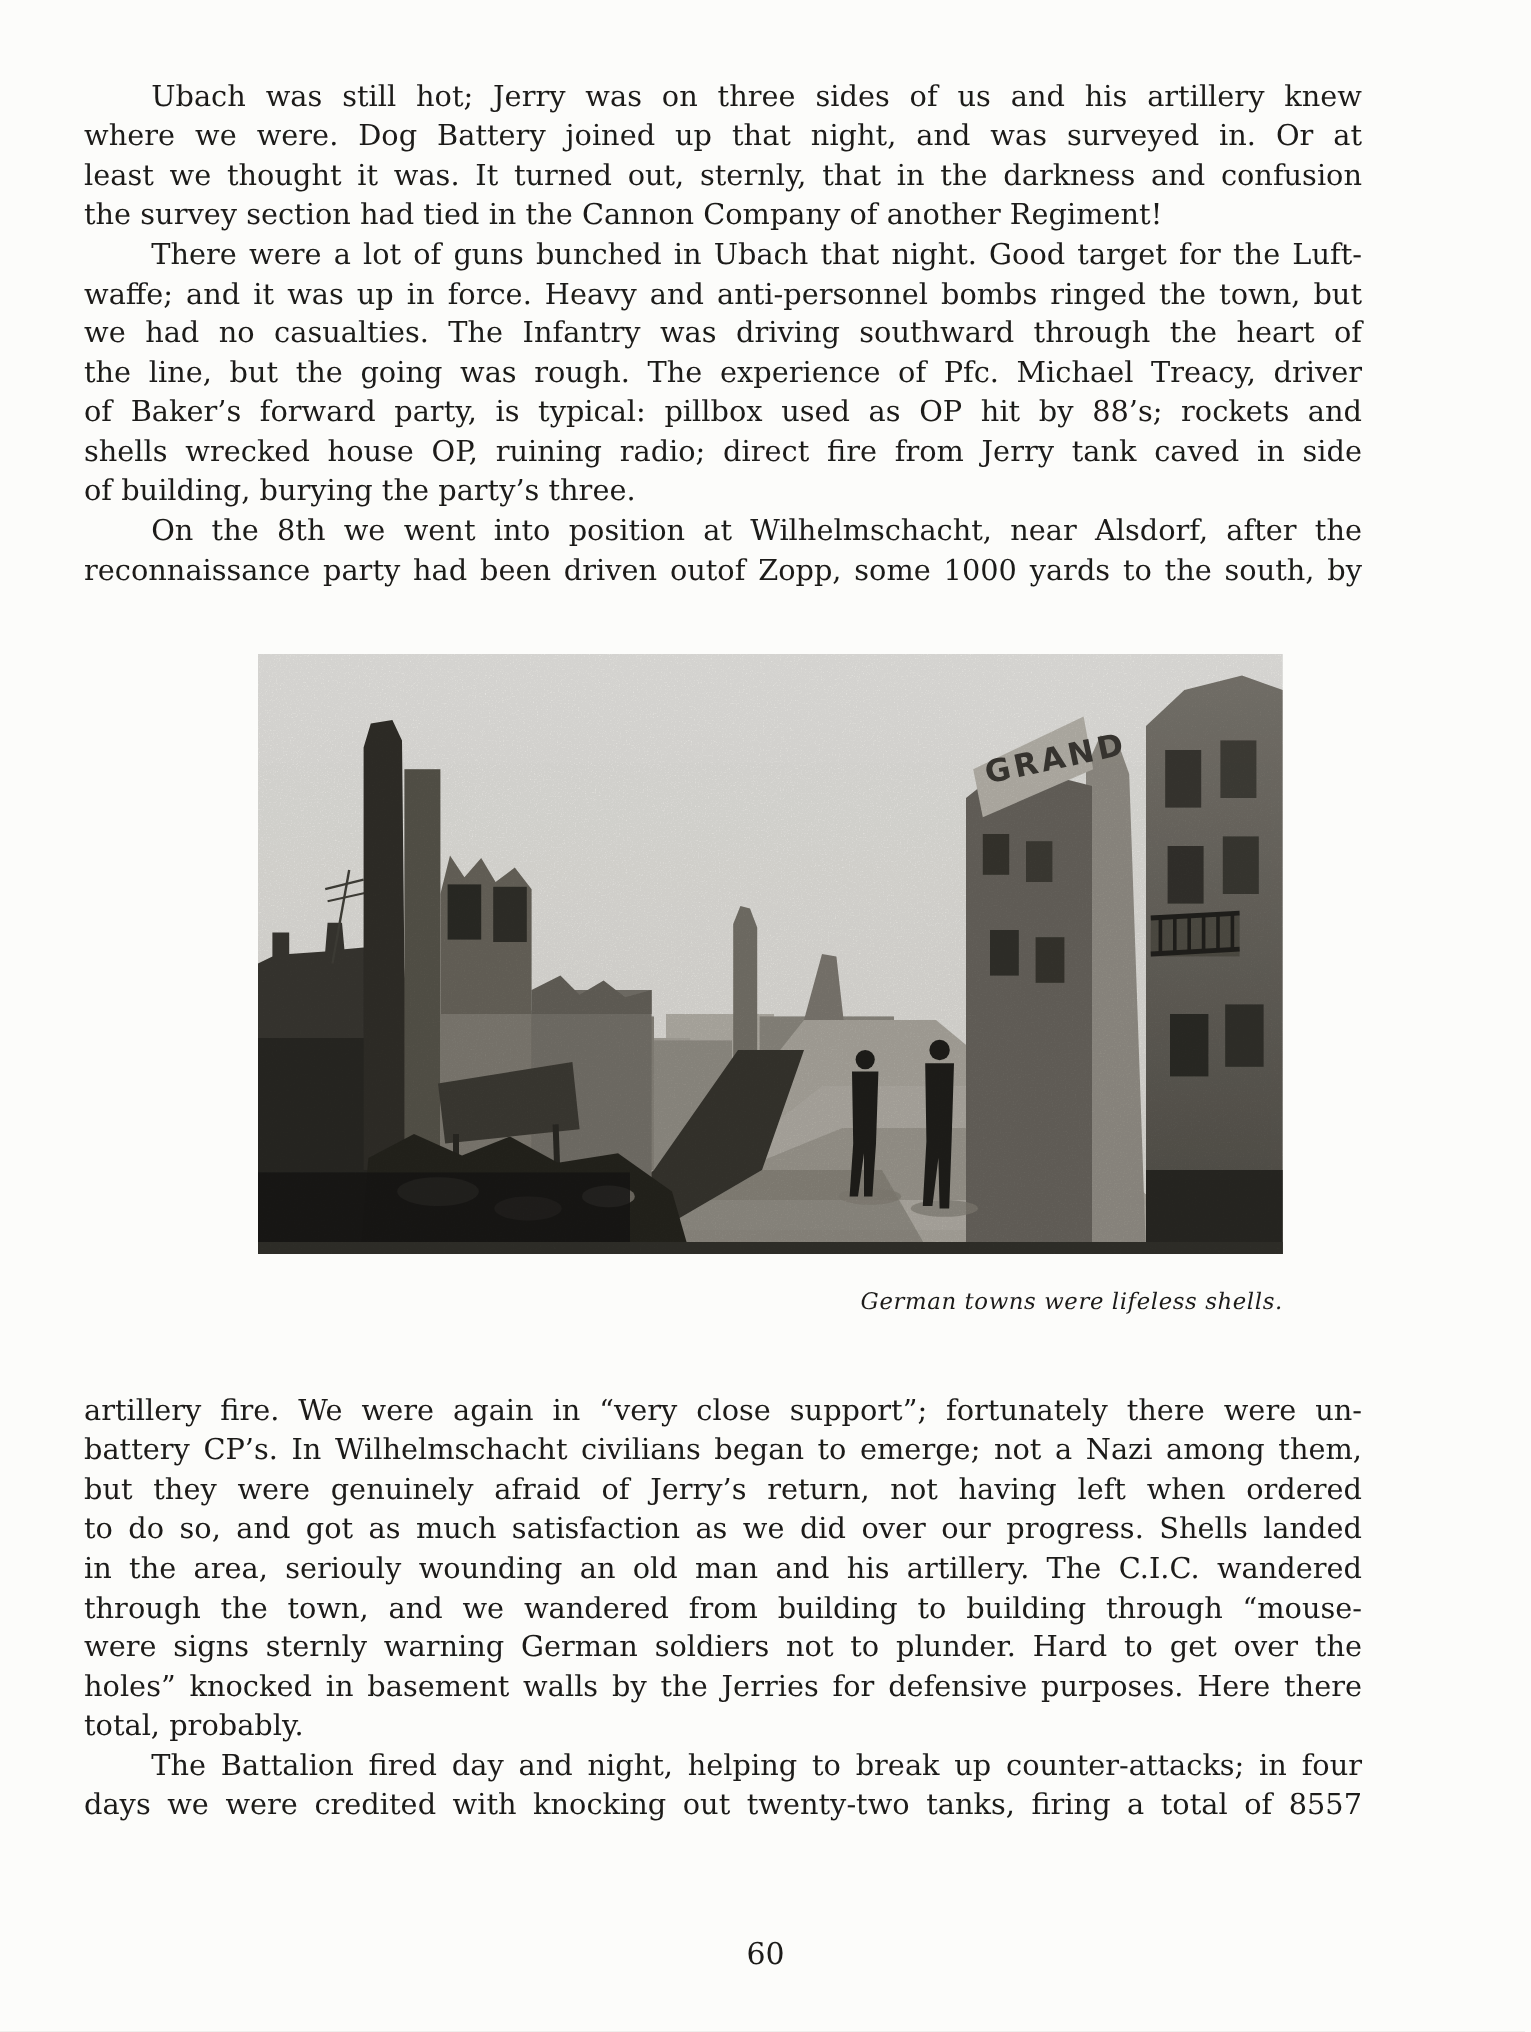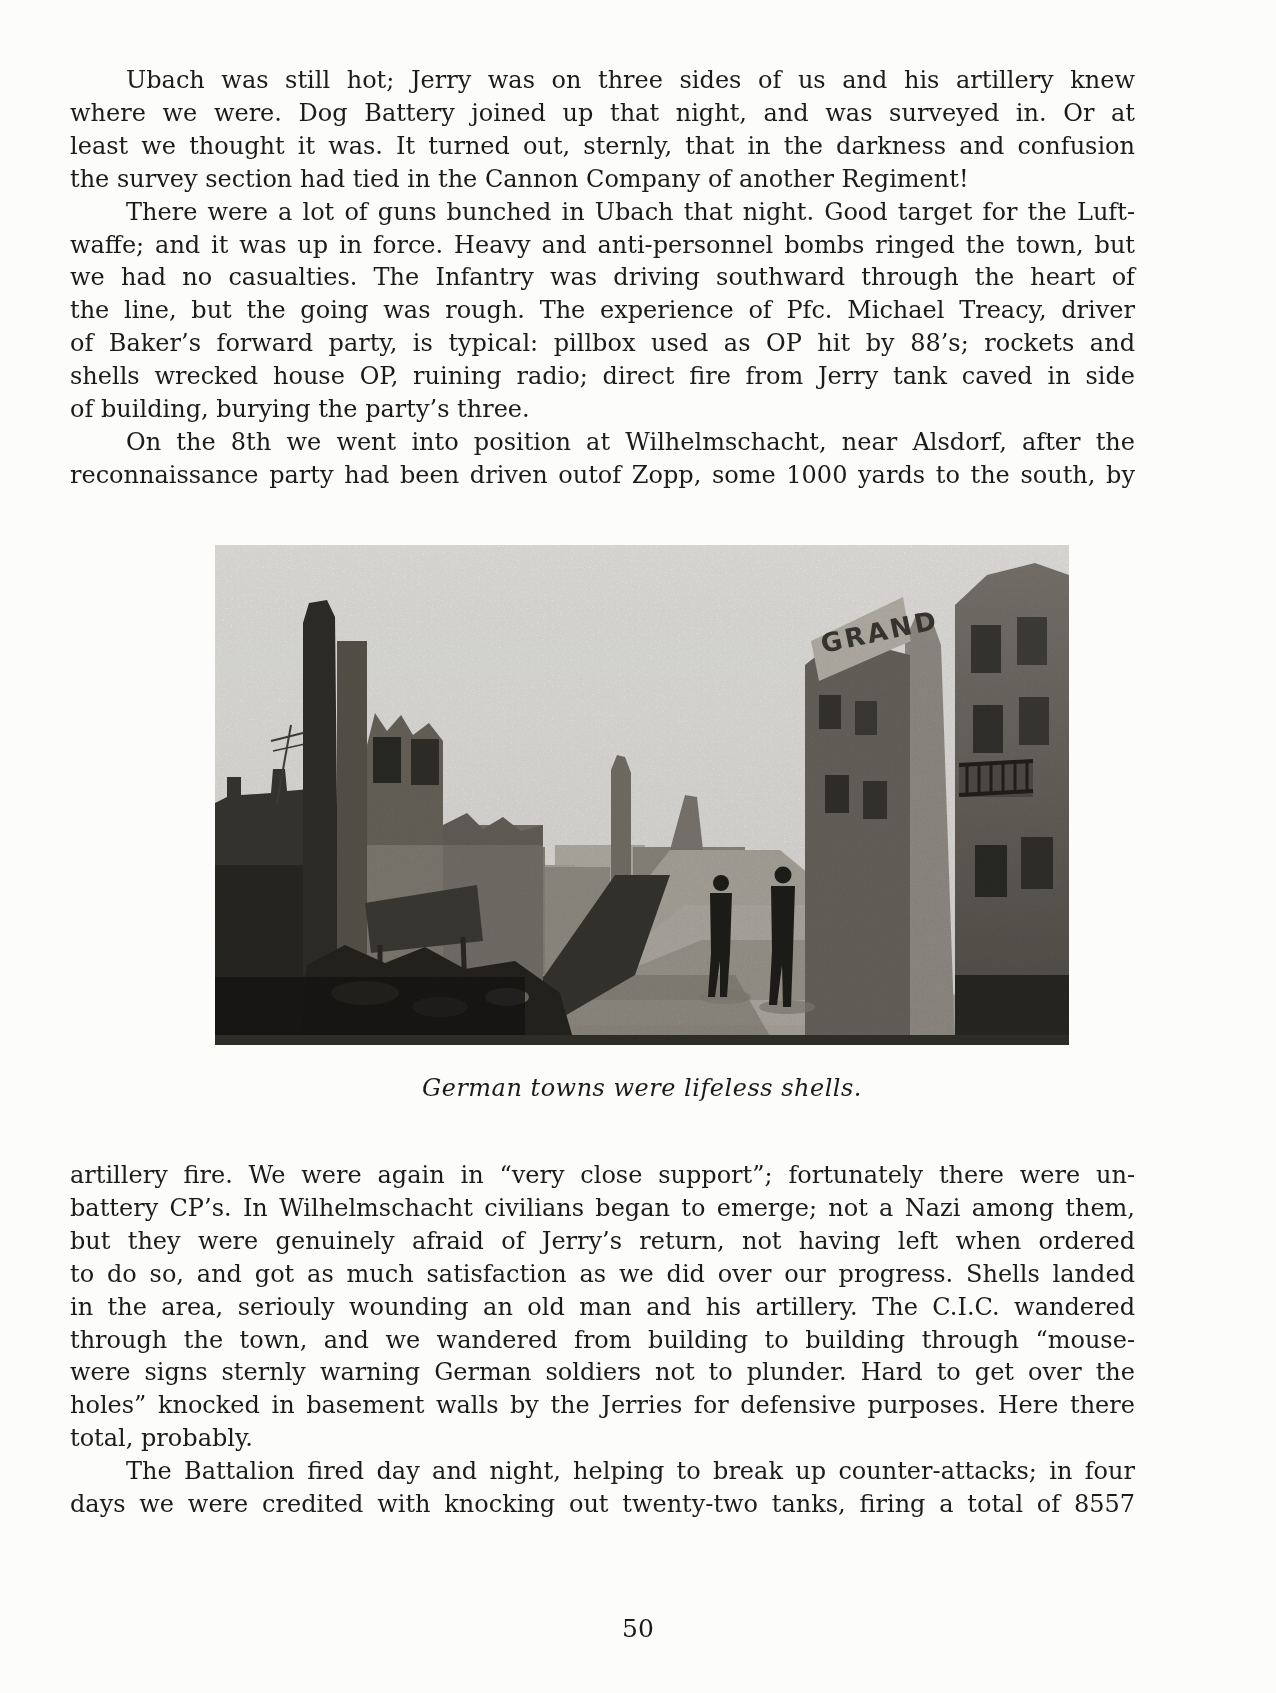--- a/index.html
+++ b/index.html
@@ -36,23 +36,23 @@
     left: 215px;
     width: 854px;
     height: 500px;
   }
   .photo-fig svg { display: block; }
   .caption {
     position: absolute;
     top: 1074px;
     left: 215px;
     width: 854px;
-    text-align: center;
+    text-align: right;
     font-style: italic;
-    font-size: 24px;
+    font-size: 19px;
     letter-spacing: 0.5px;
   }
   .page-number {
     position: absolute;
     top: 1614px;
     left: 0;
     width: 100%;
     text-align: center;
     font-size: 25px;
   }
@@ -227,15 +227,15 @@
         <div class="line">were signs sternly warning German soldiers not to plunder. Hard to get over the</div>
         <div class="line">holes” knocked in basement walls by the Jerries for defensive purposes. Here there</div>
         <div class="line lastline">total, probably.</div>
       </div>
       <div class="para">
         <div class="line indent">The Battalion fired day and night, helping to break up counter-attacks; in four</div>
         <div class="line">days we were credited with knocking out twenty-two tanks, firing a total of 8557</div>
       </div>
     </div>
 
-  <div class="page-number">50</div>
+  <div class="page-number">60</div>
 
 </div>
 
 </body></html>

